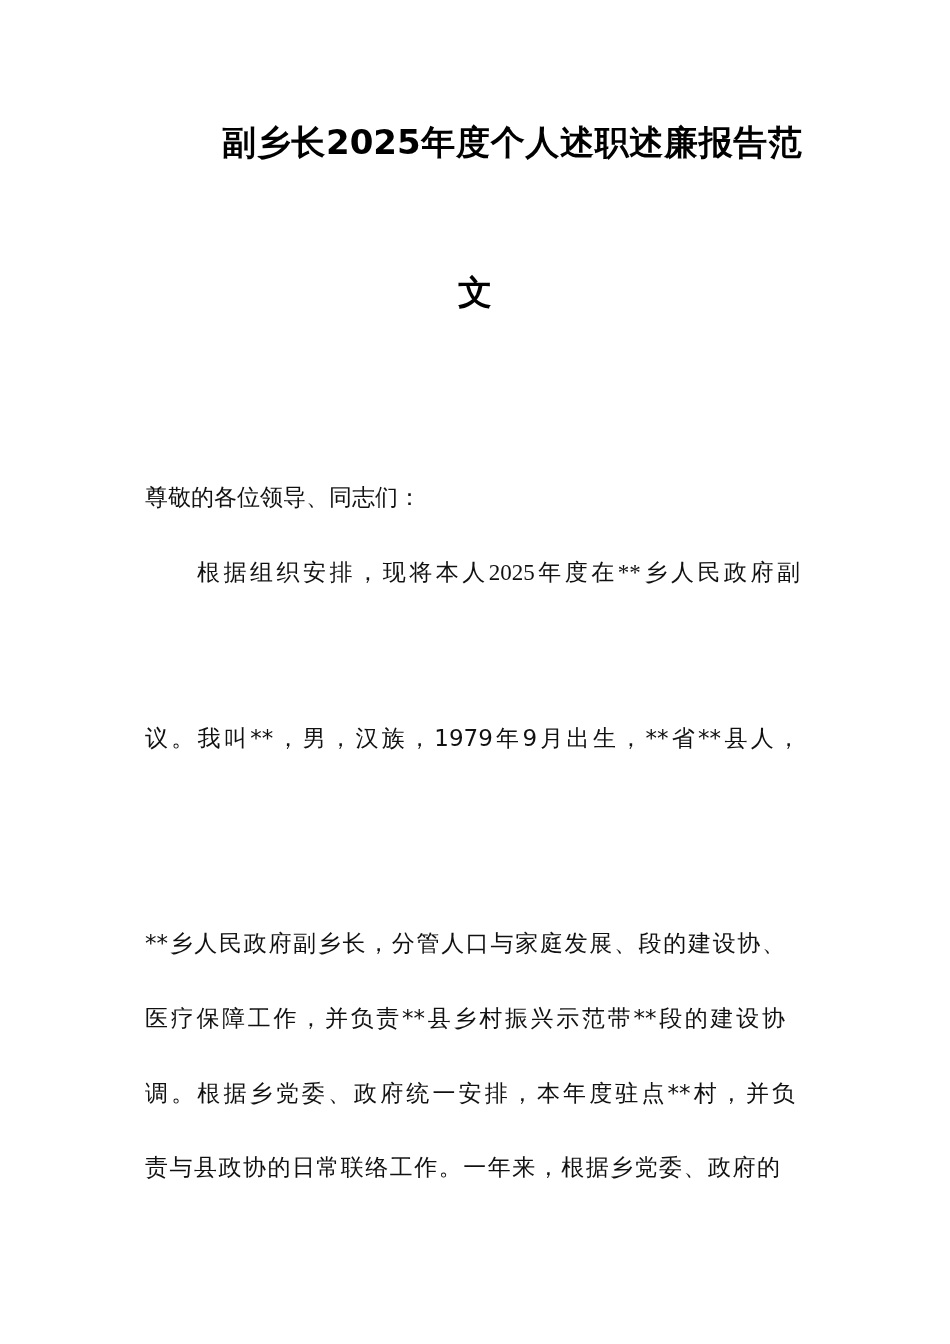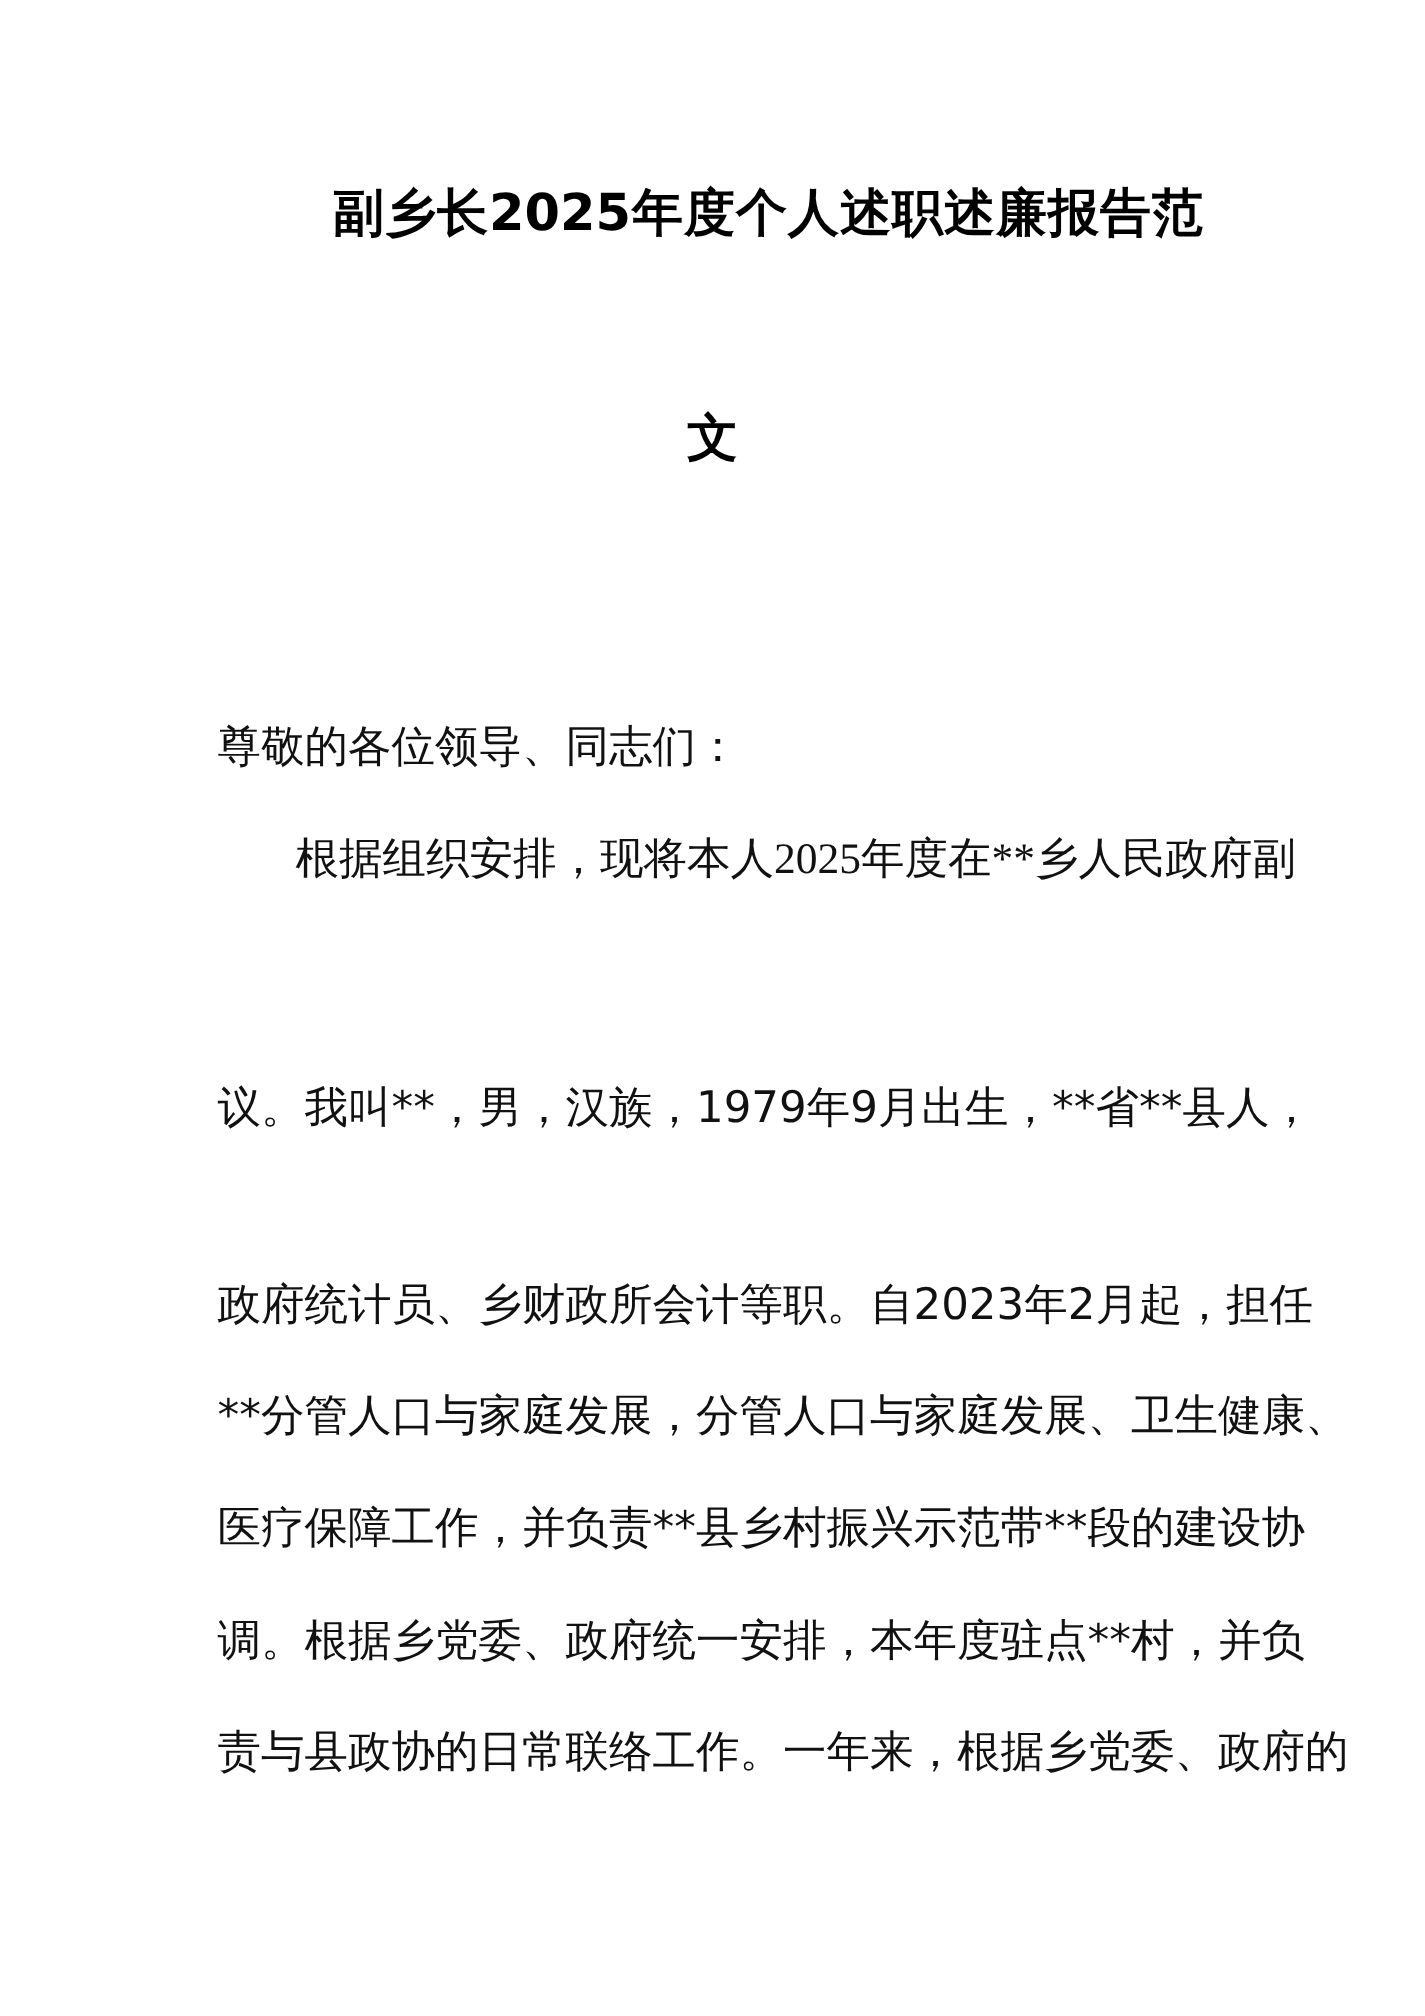--- a/index.html
+++ b/index.html
@@ -38,21 +38,21 @@
       text-align-last: justify;
     }
     .title-line-2 {
       left: 0;
       width: 950px;
       top: 272px;
       text-align: center;
     }
     .line {
       position: absolute;
-      font-size: 29px;
+      font-size: 23px;
       line-height: 36px;
       white-space: nowrap;
       font-family: "DejaVu Sans", "Liberation Sans", sans-serif;
       font-weight: normal;
       color: #111111;
     }
     .justify {
       left: 145px;
       width: 655px;
       text-align: justify;
@@ -65,18 +65,17 @@
 <body>
 
 <div class="page">
   <div class="title-line title-line-1">副乡长2025年度个人述职述廉报告范</div>
   <div class="title-line title-line-2">文</div>
 
   <div class="line salutation">尊敬的各位领导、同志们：</div>
 
   <div class="line indent justify" style="left:197px;width:603px;top:555px;">根据组织安排，现将本人2025年度在**乡人民政府副</div>
   <div class="line justify" style="top:720px;">议。我叫**，男，汉族，1979年9月出生，**省**县人，</div>
-  <div class="line justify" style="top:851px;">政府统计员、乡财政所会计等职。自2023年2月起，担任</div>
-  <div class="line" style="left:145px;width:640px;top:925px;text-align:justify;text-align-last:justify;">**分管人口与家庭发展，分管人口与家庭发展、卫生健康、</div>
+  <div class="line" style="left:145px;width:640px;top:925px;text-align:justify;text-align-last:justify;">**乡人民政府副乡长，分管人口与家庭发展、段的建设协、</div>
   <div class="line" style="left:145px;width:640px;top:1000px;text-align:justify;text-align-last:justify;">医疗保障工作，并负责**县乡村振兴示范带**段的建设协</div>
   <div class="line" style="left:145px;width:650px;top:1075px;text-align:justify;text-align-last:justify;">调。根据乡党委、政府统一安排，本年度驻点**村，并负</div>
   <div class="line" style="left:145px;width:635px;top:1149px;text-align:justify;text-align-last:justify;">责与县政协的日常联络工作。一年来，根据乡党委、政府的</div>
 </div>
 
 </body></html>

